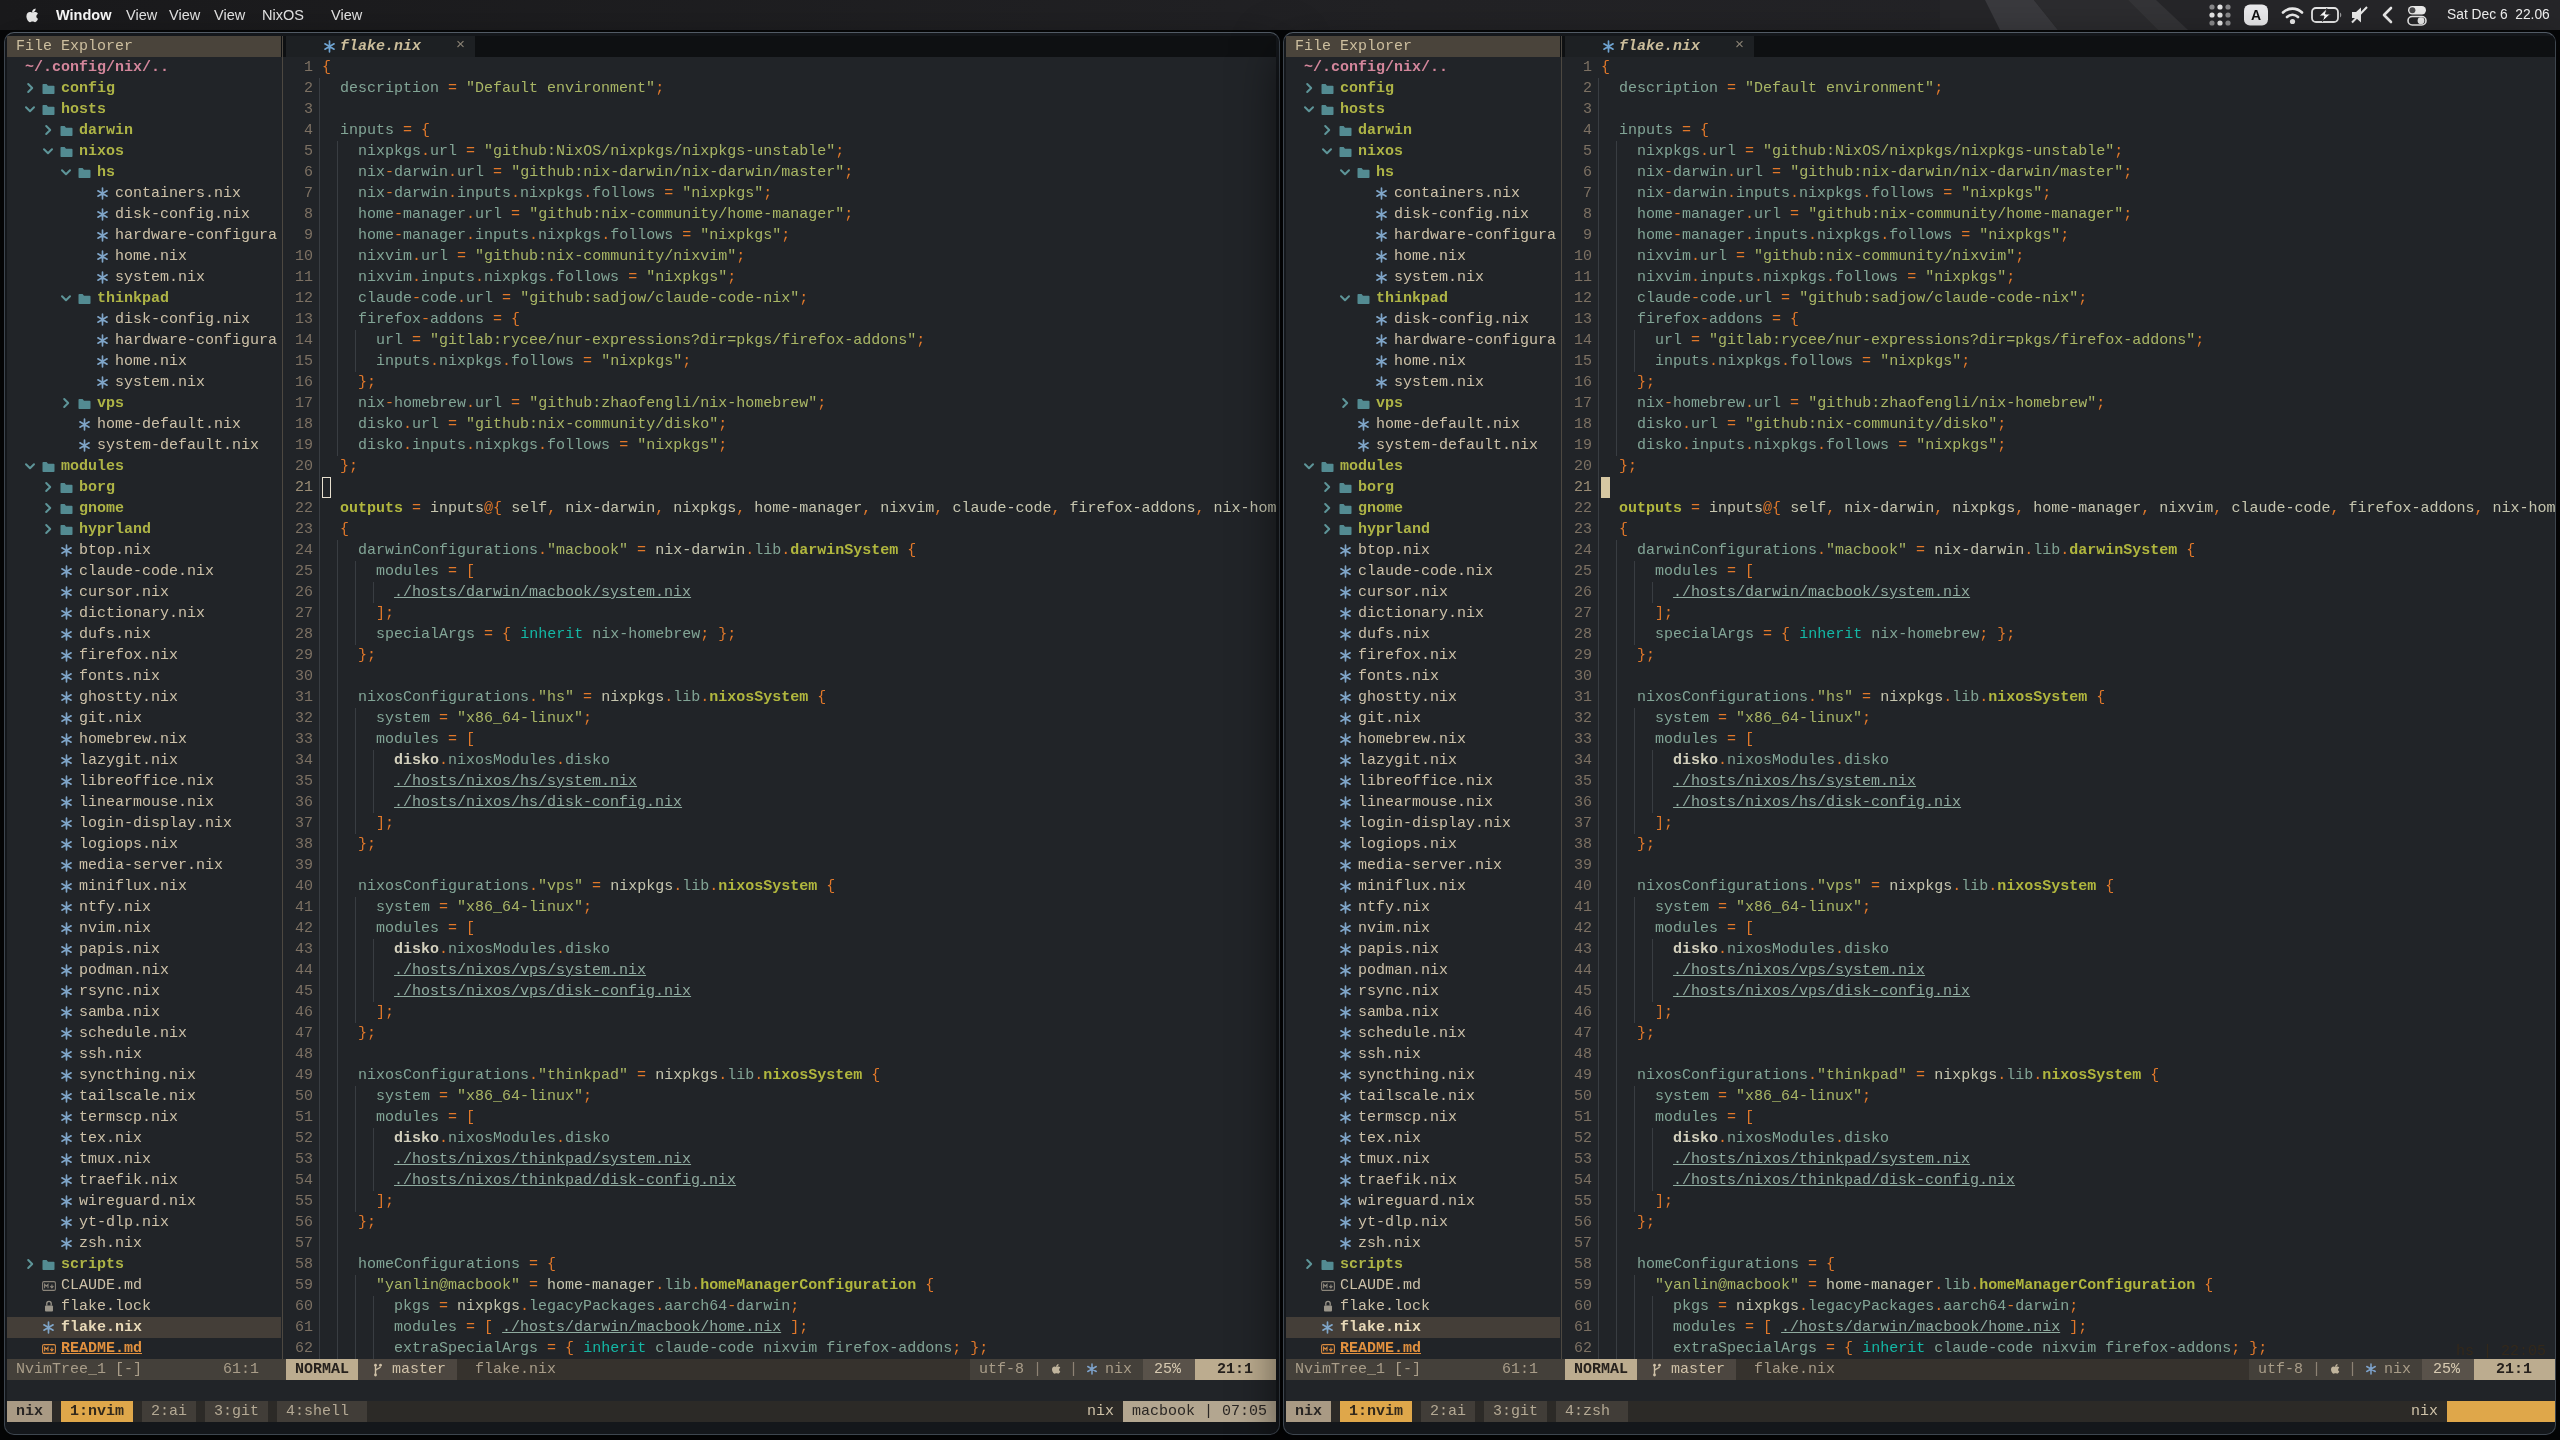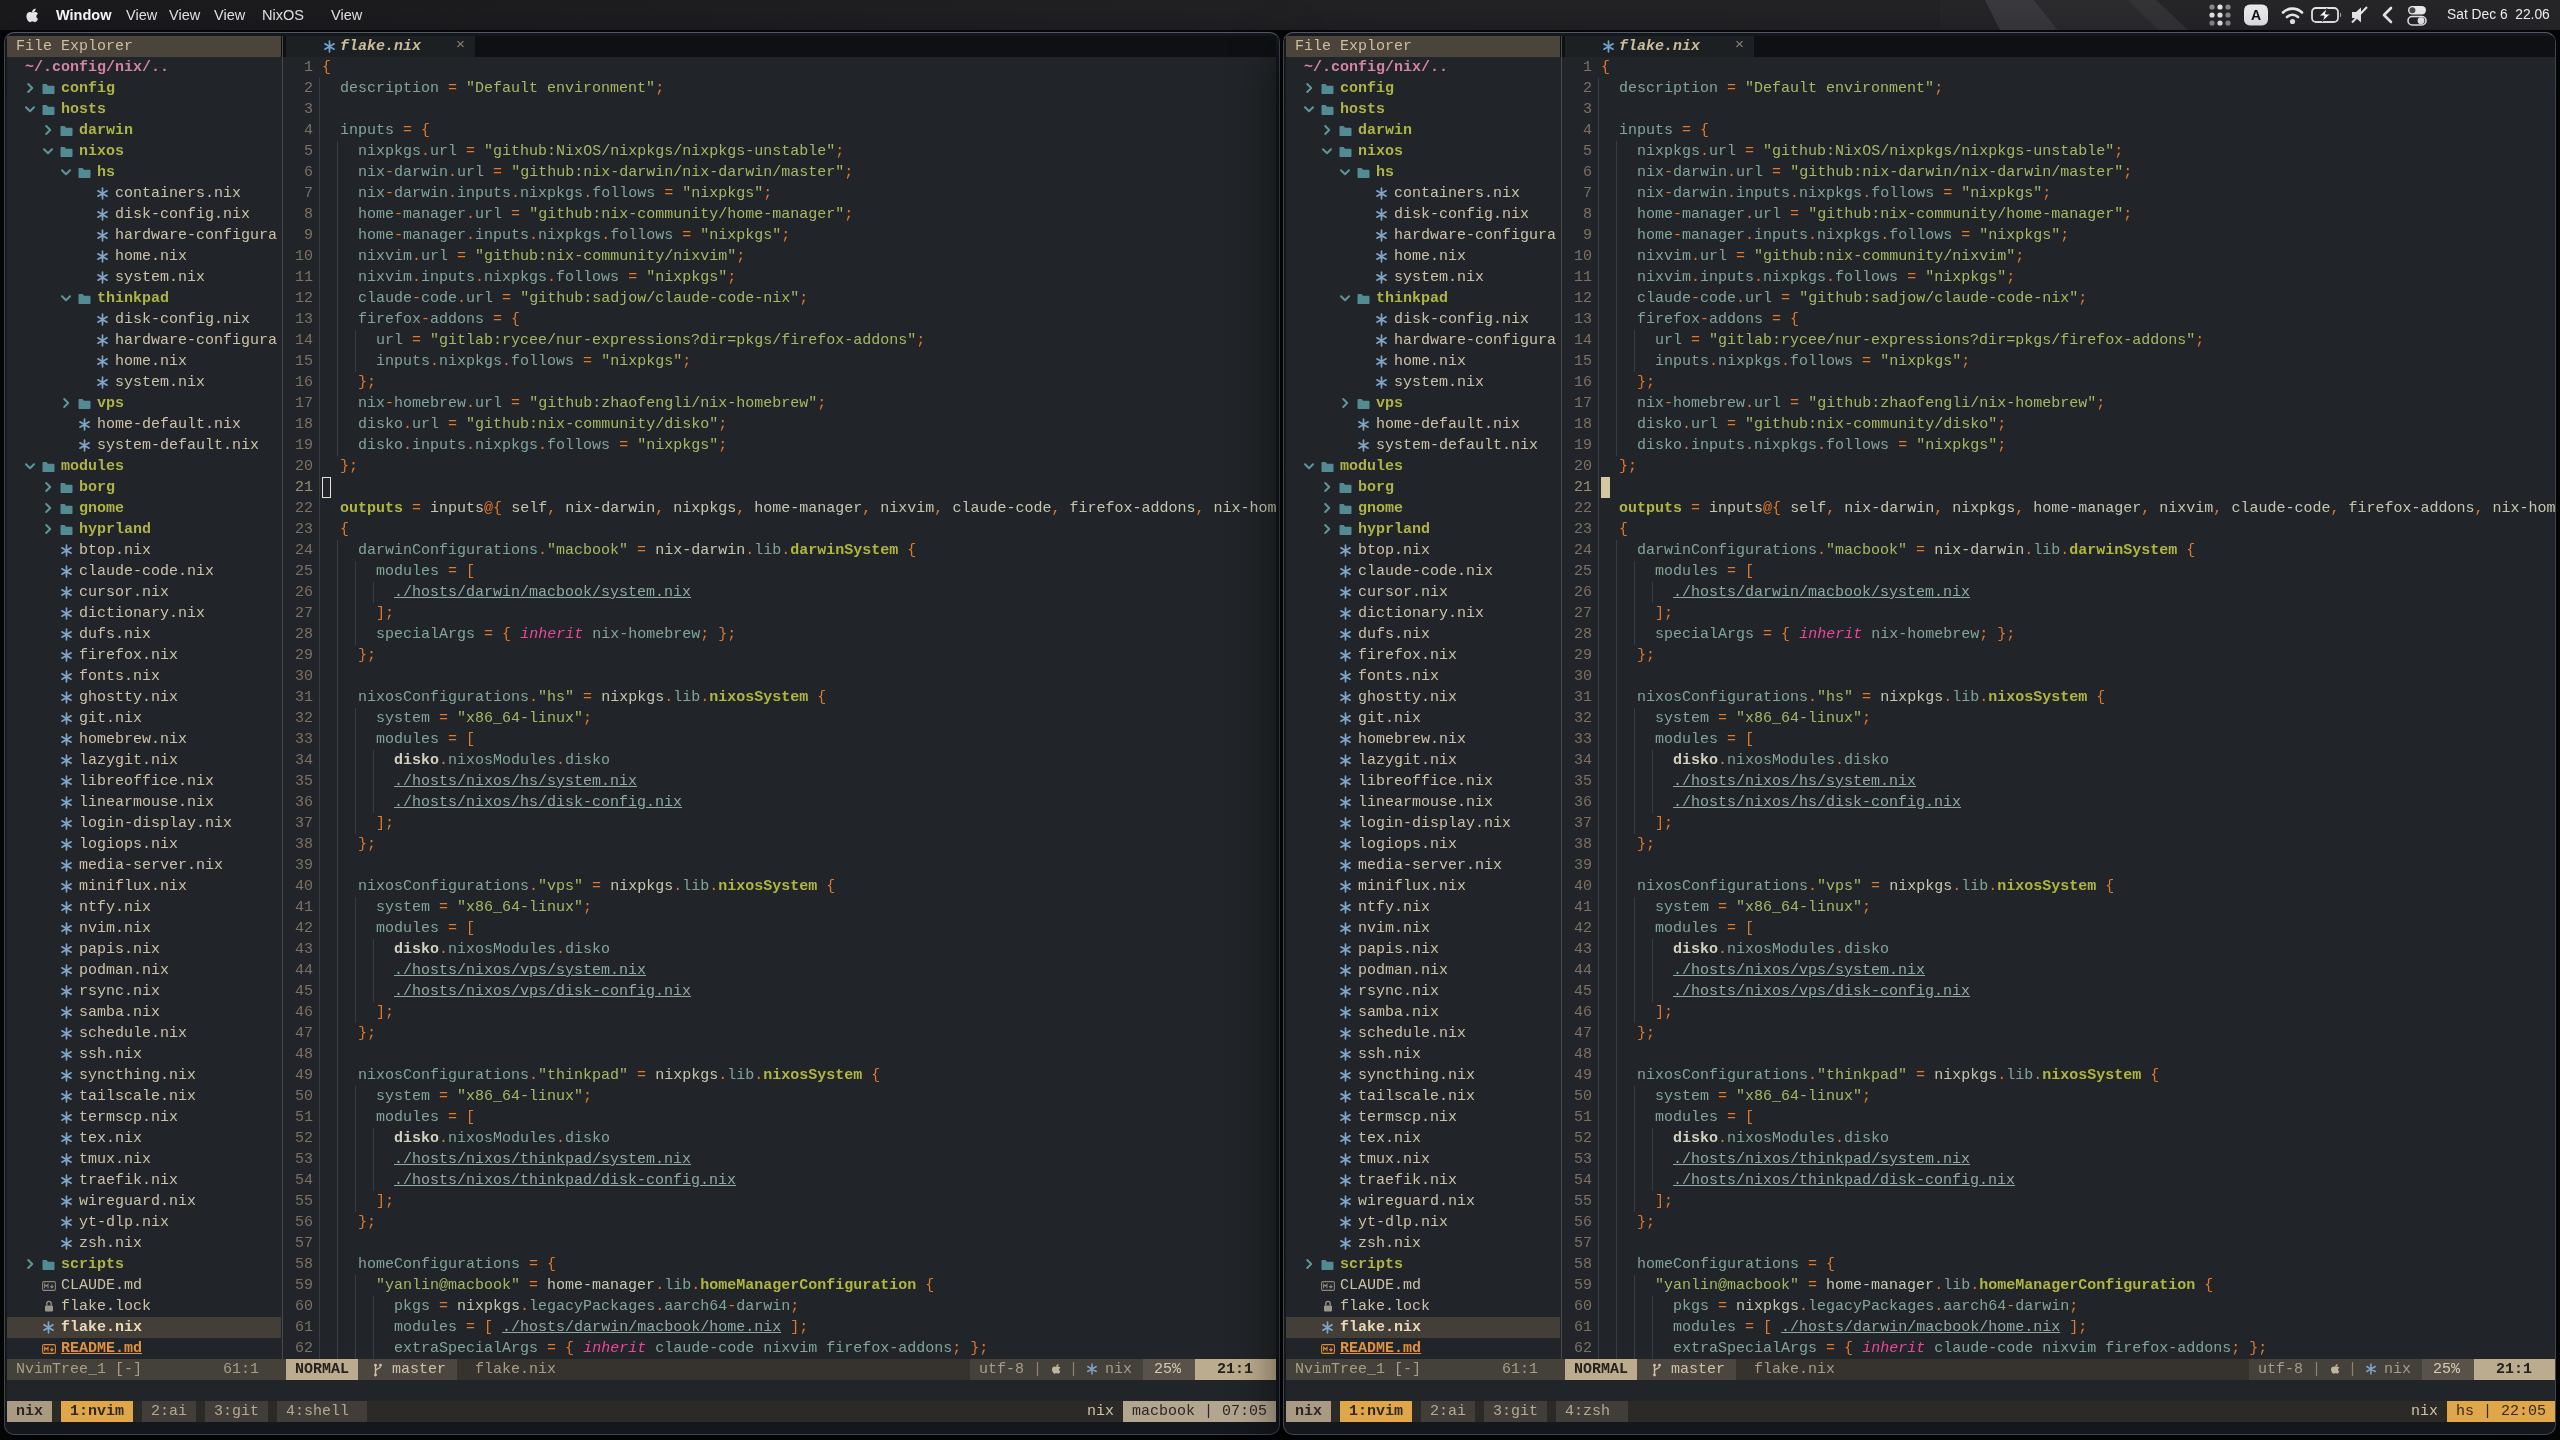--- a/index.html
+++ b/index.html
@@ -10,21 +10,21 @@
   border:1px solid #3e464f; border-top-color:#525b65; border-radius:10px;
   box-shadow:0 20px 50px rgba(0,0,0,.65); overflow:hidden; }
 .mono, .tr, .st { font-family:"Liberation Mono",monospace; font-size:15px; line-height:21px; }
 .mono { position:absolute; white-space:pre; }
 .tr { position:absolute; white-space:pre; }
 .st { position:absolute; white-space:pre; }
 pre i { font-style:normal; }
 i.k { color:#82a596; } i.o { color:#e1782a; } i.s { color:#a9b665; }
 i.f { color:#b1b73e; font-weight:700; } i.v { color:#c6c6af; }
 i.b { color:#d3d0bd; font-weight:700; }
-i.r { color:#ec4899;font-style:italic; } i.l { color:#8fab9f; text-decoration:underline; }
+i.r { color:#14b8a6; } i.l { color:#8fab9f; text-decoration:underline; }
 </style></head><body>
 <div id="menubar">
     <svg style="position:absolute;left:0;top:0" width="2560" height="30">
       <rect x="1940" y="0" width="620" height="30" fill="#262629"></rect>
       <polygon points="1985,0 2034,0 2058,30 2000,30" fill="#3a3a3e"></polygon>
       <polygon points="2034,0 2128,0 2158,30 2058,30" fill="#2c2c2f"></polygon>
       <polygon points="2128,0 2156,0 2188,30 2158,30" fill="#343437"></polygon>
     </svg>
     <svg style="position:absolute;left:25px;top:7px" width="14" height="17" viewBox="0 0 12 14">
       <path fill="#ececec" d="M8.3 3.4c-.6.7-1.5 1.1-2.2 1.1-.1-.9.3-1.8.8-2.4C7.4 1.4 8.4 1 9.1.9c.1 1-.3 1.9-.8 2.5zM9.7 7.9c0-1.7 1.4-2.5 1.4-2.5S10.3 4 8.9 4c-1 0-1.9.6-2.4.6C5.9 4.6 5.1 4 4.2 4 2.7 4 1.2 5.3 1.2 7.7c0 2.4 1.7 5 3 5 .8.1 1.1-.5 2.2-.5s1.3.5 2.2.5c1.2 0 2.5-2.3 2.5-2.9 0 0-1.4-.6-1.4-1.9z"></path>
@@ -1312,13 +1312,13 @@
     <div style="position:absolute;left:56px;top:1368px;width:72px;height:21px;background:#dfa74a"></div>
     <div class="st" style="left:65px;top:1368px;color:#32291c;font-weight:700;">1:nvim</div>
     <div style="position:absolute;left:137px;top:1368px;width:54px;height:21px;background:#413d38"></div>
     <div class="st" style="left:146px;top:1368px;color:#b4a994;">2:ai</div>
     <div style="position:absolute;left:200px;top:1368px;width:63px;height:21px;background:#413d38"></div>
     <div class="st" style="left:209px;top:1368px;color:#b4a994;">3:git</div>
     <div style="position:absolute;left:272px;top:1368px;width:72px;height:21px;background:#413d38"></div>
     <div class="st" style="left:281px;top:1368px;color:#b4a994;">4:zsh</div>
     <div class="st" style="left:1127px;top:1368px;color:#cfc2a8">nix</div>
     <div style="position:absolute;left:1163px;top:1368px;width:108px;height:21px;background:#dfa74a"></div>
-    <div class="st" style="left:1172px;top:1368px;color:#33281a">hs | 22:05</div>
+    <div class="st" style="left:1172px;top:1308px;color:#33281a">hs | 22:05</div>
   </div>
 </body></html>

